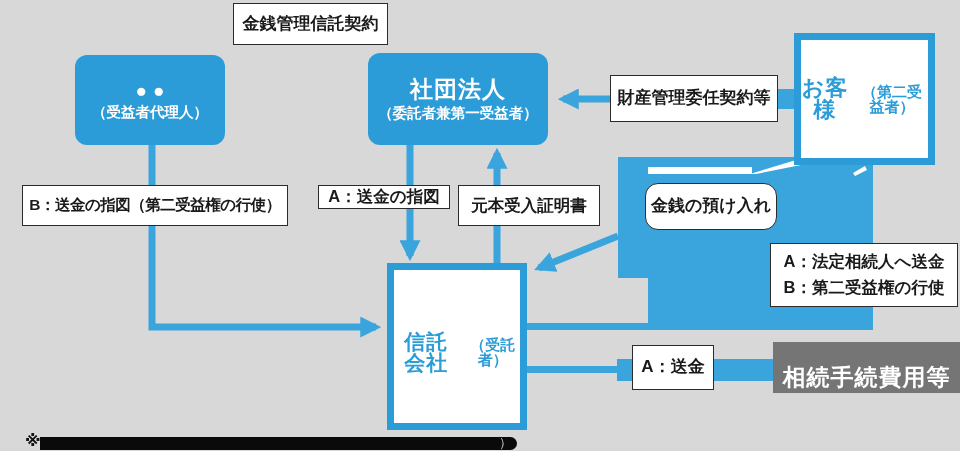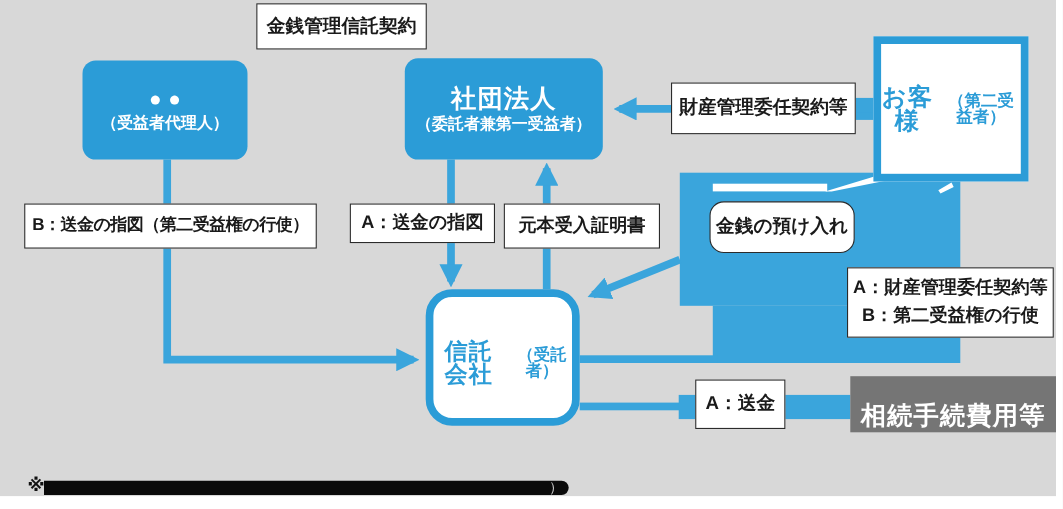--- a/index.html
+++ b/index.html
@@ -96,37 +96,37 @@
     <div class="s">（第二受益者）</div>
   </div>
 
   <div class="abs lbl" style="left:610px;top:75px;width:168px;height:47px;font-size:17px;">
     <span>財産管理委任契約等</span>
   </div>
 
   <div class="abs lbl" style="left:22px;top:185px;width:266px;height:41px;font-size:15.5px;letter-spacing:-0.5px;">
     <span>B：送金の指図（第二受益権の行使）</span>
   </div>
-  <div class="abs lbl" style="left:318px;top:185px;width:132px;height:36px;font-size:16.5px;">
+  <div class="abs lbl" style="left:318px;top:185px;width:132px;height:24px;font-size:16.5px;">
     <span>A：送金の指図</span>
   </div>
   <div class="abs lbl" style="left:458px;top:185px;width:142px;height:41px;font-size:16.5px;">
     <span>元本受入証明書</span>
   </div>
 
   <div class="abs lbl" style="left:645px;top:183px;width:132px;height:47px;font-size:17px;border-radius:13px;">
     <span>金銭の預け入れ</span>
   </div>
 
   <div class="abs lbl" style="left:770px;top:243px;width:188px;height:64px;font-size:16.5px;">
-    <span>A：財産管理委任契約等</span>
+    <span>A：法定相続人へ送金</span>
     <span>B：第二受益権の行使</span>
   </div>
 
-  <div class="abs whitenode" style="left:387px;top:263px;width:140px;height:124px;padding-top:10px;border-radius:24px;">
+  <div class="abs whitenode" style="left:387px;top:263px;width:140px;height:167px;padding-top:10px;">
     <div class="t">信託会社</div>
     <div class="s">（受託者）</div>
   </div>
 
   <div class="abs lbl" style="left:632px;top:345px;width:82px;height:45px;font-size:17px;">
     <span>A：送金</span>
   </div>
 
   <div class="abs graynode" style="left:773px;top:342px;width:187px;height:51px;">
     <span>相続手続費用等</span>

